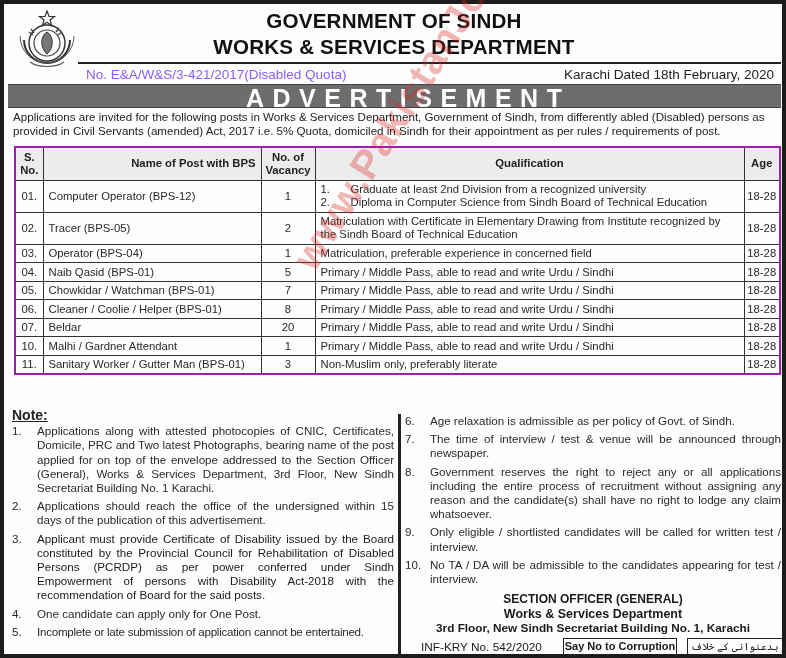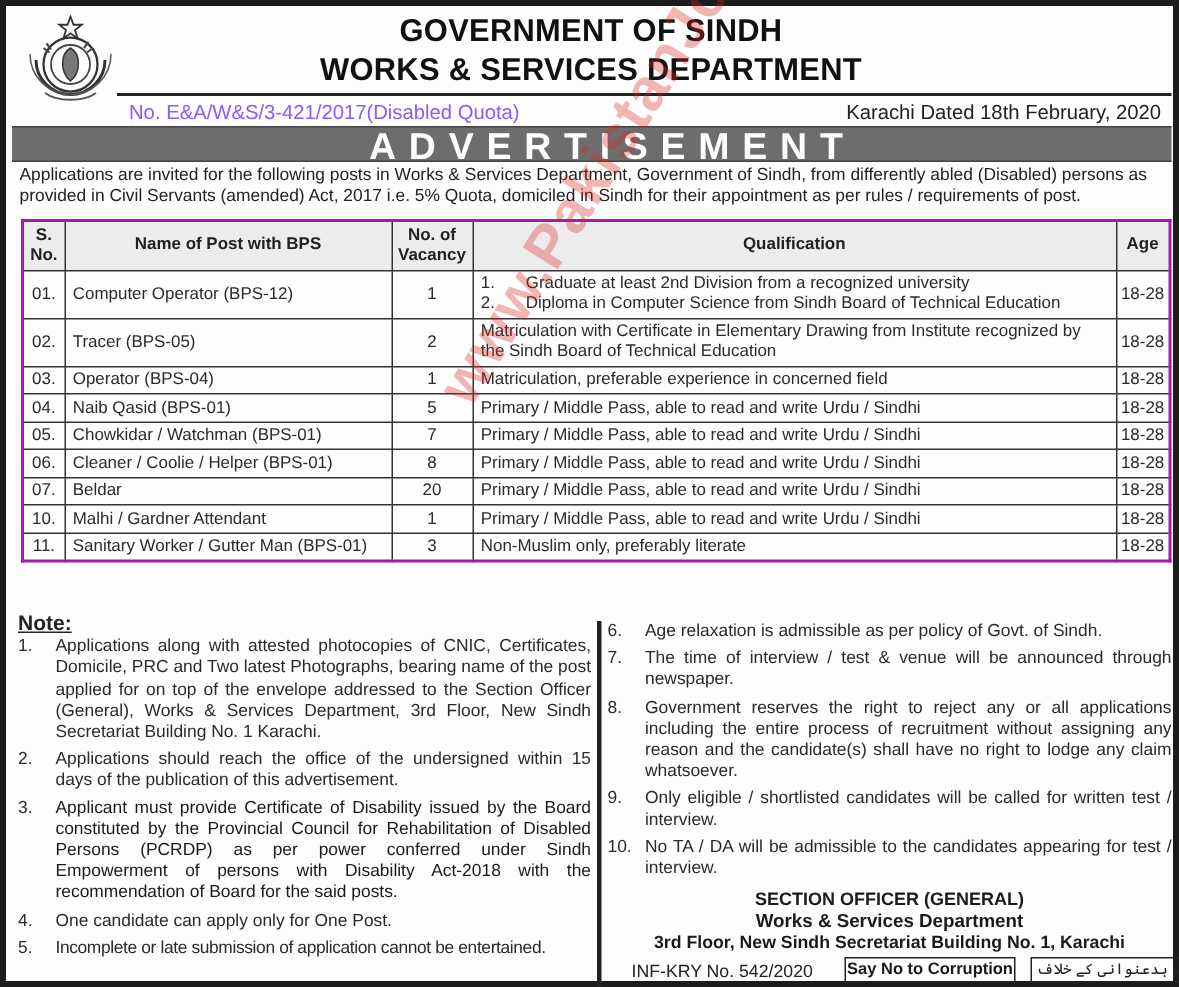--- a/index.html
+++ b/index.html
@@ -32,21 +32,21 @@
 
   table.posts {
     position: absolute; left: 10px; top: 142px; width: 767px;
     border-collapse: collapse; font-size: 11.3px; color: #2a2a2a;
     border: 2px solid #a21caf;
   }
   table.posts th, table.posts td { border: 1.5px solid #333; padding: 0 5px; vertical-align: middle; }
   table.posts th { background: #ececec; font-weight: bold; font-size: 11.3px; color: #222; line-height: 13px; }
   table.posts th.h-sno, table.posts td.sno { width: 28px; text-align: center; padding: 0 2px; }
   table.posts th.h-name, table.posts td.name { width: 218px; }
-  table.posts th.h-name { text-align: center; }
+  table.posts th.h-name { text-align: right; }
   table.posts th.h-vac, table.posts td.vac { width: 54px; text-align: center; padding: 0 2px; }
   table.posts th.h-qual { text-align: center; }
   table.posts td.qual { padding-left: 5px; }
   table.posts th.h-age, table.posts td.age { width: 36px; text-align: center; padding: 0 2px; }
   tr.head { height: 33px; }
   tr.r-tall { height: 32px; }
   tr.r-norm { height: 18.5px; }
   td.qual .line { display: block; line-height: 13px; }
   td.qual .num { display: inline-block; width: 30px; }
 

